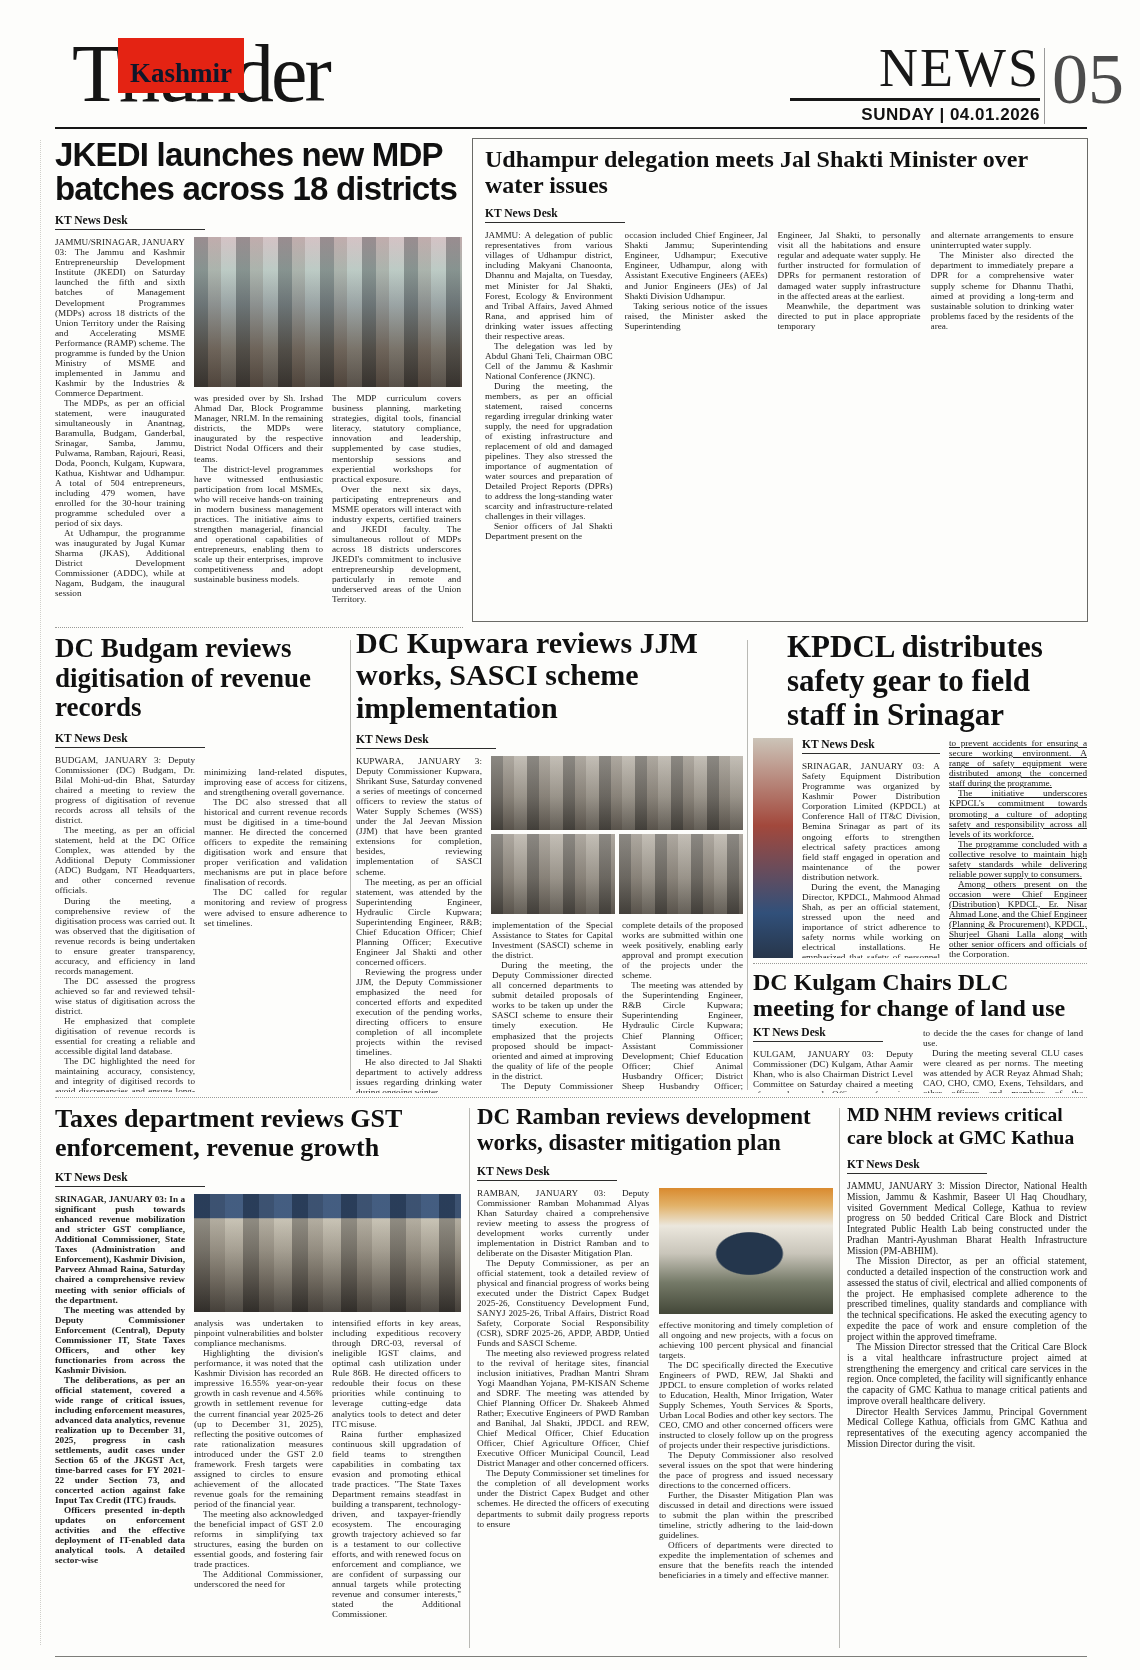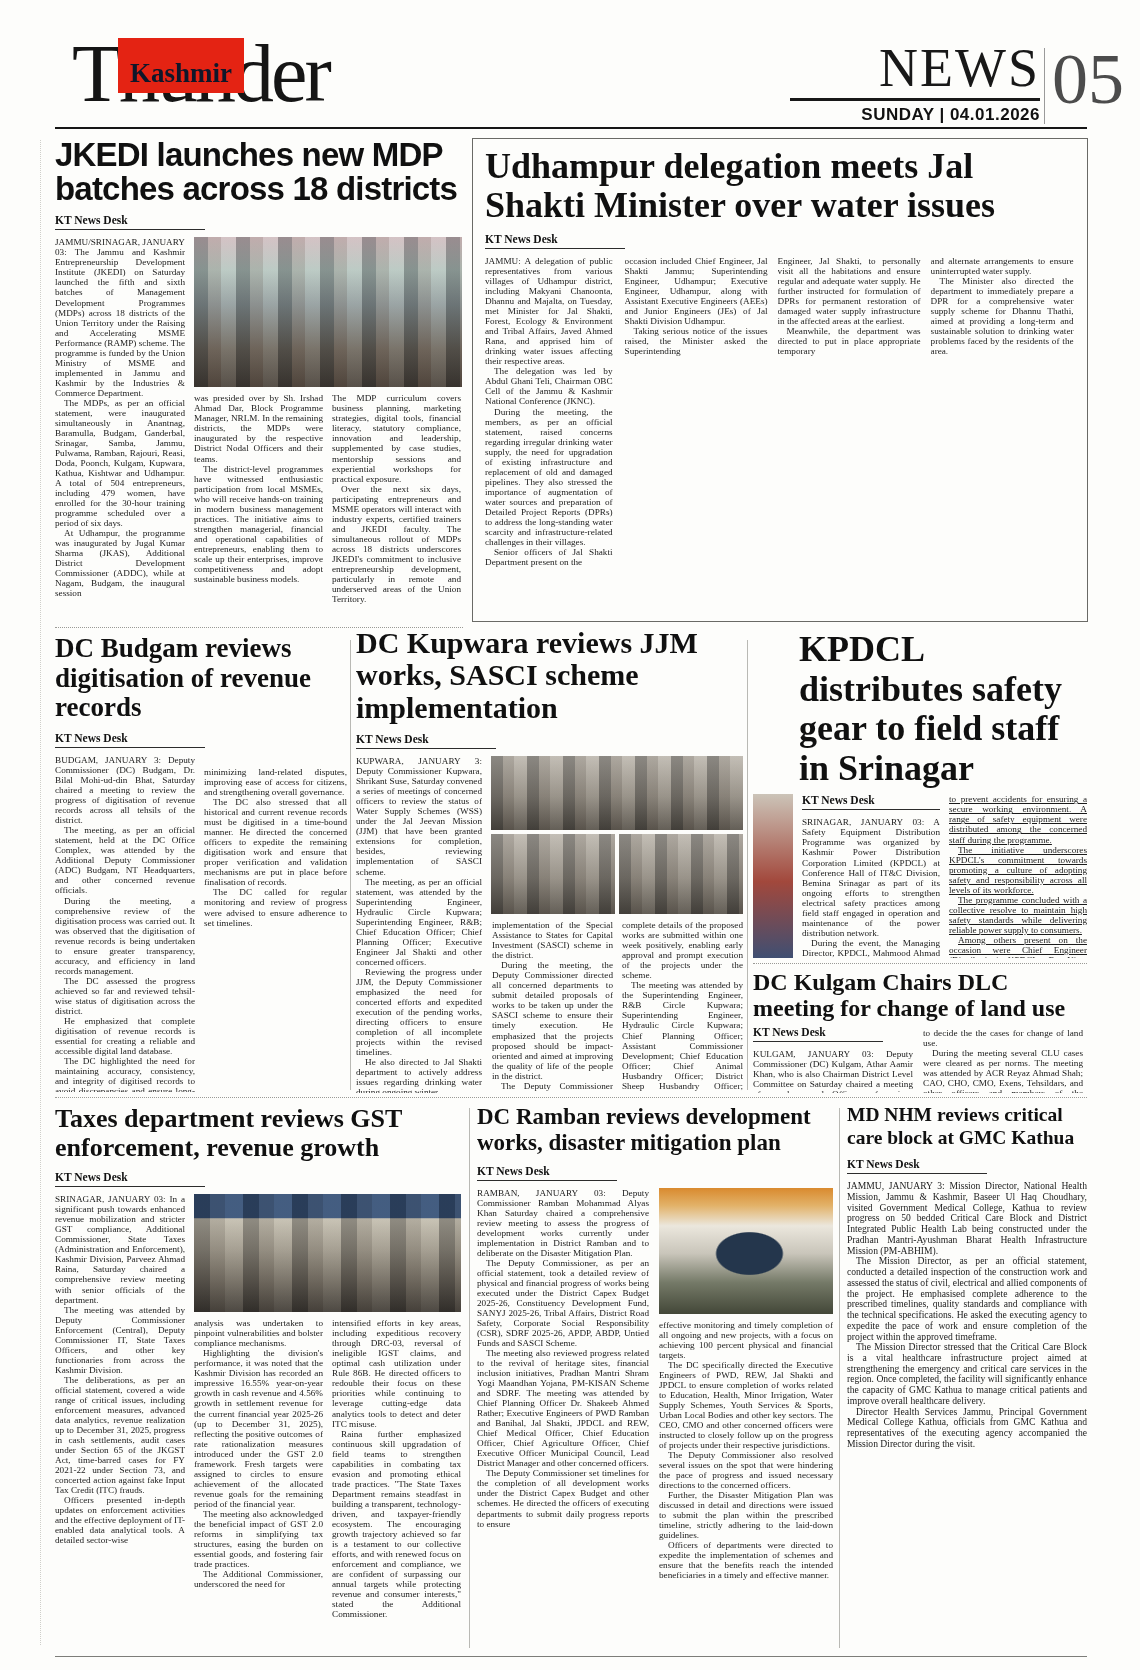--- a/index.html
+++ b/index.html
@@ -97,21 +97,21 @@
           <div class="col" style="width:129px;">
               <p>The MDP curriculum covers business planning, marketing strategies, digital tools, financial literacy, statutory compliance, innovation and leadership, supplemented by case studies, mentorship sessions and experiential workshops for practical exposure.</p>
               <p>Over the next six days, participating entrepreneurs and MSME operators will interact with industry experts, certified trainers and JKEDI faculty. The simultaneous rollout of MDPs across 18 districts underscores JKEDI's commitment to inclusive entrepreneurship development, particularly in remote and underserved areas of the Union Territory.</p>
             </div>
         </div>
       </div>
     </div>
   </div>
 
   <div class="article" style="left:472px;top:138px;width:616px;height:484px;border:1px solid #6a6a66;box-sizing:border-box;padding:8px 12px;">
-    <div class="headline h-serif" style="font-size:36px;line-height:1.07;">Udhampur delegation meets Jal Shakti Minister over water issues</div>
+    <div class="headline h-serif" style="font-size:24px;line-height:1.07;">Udhampur delegation meets Jal Shakti Minister over water issues</div>
     <div class="byline" style="width:140px;">KT News Desk</div>
     <div class="cols" style="gap:12px;height:372px;">
       <div class="col" style="width:128px;">
           <p>JAMMU: A delegation of public representatives from various villages of Udhampur district, including Makyani Chanoonta, Dhannu and Majalta, on Tuesday, met Minister for Jal Shakti, Forest, Ecology &amp; Environment and Tribal Affairs, Javed Ahmed Rana, and apprised him of drinking water issues affecting their respective areas.</p>
           <p>The delegation was led by Abdul Ghani Teli, Chairman OBC Cell of the Jammu &amp; Kashmir National Conference (JKNC).</p>
           <p>During the meeting, the members, as per an official statement, raised concerns regarding irregular drinking water supply, the need for upgradation of existing infrastructure and replacement of old and damaged pipelines. They also stressed the importance of augmentation of water sources and preparation of Detailed Project Reports (DPRs) to address the long-standing water scarcity and infrastructure-related challenges in their villages.</p>
           <p>Senior officers of Jal Shakti Department present on the</p>
         </div>
       <div style="width:452px;display:flex;flex-direction:row;">
         <div class="photo ph-a2" style="height:230px;margin-bottom:8px;"></div>
@@ -187,21 +187,21 @@
               <p>The meeting was attended by the Superintending Engineer, R&amp;B Circle Kupwara; Superintending Engineer, Hydraulic Circle Kupwara; Chief Planning Officer; Assistant Commissioner Development; Chief Education Officer; Chief Animal Husbandry Officer; District Sheep Husbandry Officer; Divisional Forest Officers, Executive Engineers from PHE and R&amp;B departments, along with other concerned officers.</p>
             </div>
         </div>
       </div>
     </div>
   </div>
 
   <div class="vrule" style="left:747px;top:640px;height:450px;"></div>
 
   <div class="article" style="left:753px;top:630px;width:334px;height:328px;">
-    <div class="headline h-serif" style="font-size:36px;line-height:1.1;margin-left:46px;">KPDCL distributes safety gear to field staff in Srinagar</div>
+    <div class="headline h-serif" style="font-size:31px;line-height:1.1;margin-left:34px;">KPDCL distributes safety gear to field staff in Srinagar</div>
     <div style="display:flex;gap:9px;margin-top:6px;height:250px;">
       <div class="photo ph-a5" style="width:40px;height:250px;"></div>
       <div style="width:138px;display:flex;flex-direction:column;">
         <div class="byline" style="margin-top:0;">KT News Desk</div>
         <div class="col" style="flex:1;">
             <p>SRINAGAR, JANUARY 03: A Safety Equipment Distribution Programme was organized by Kashmir Power Distribution Corporation Limited (KPDCL) at Conference Hall of IT&amp;C Division, Bemina Srinagar as part of its ongoing efforts to strengthen electrical safety practices among field staff engaged in operation and maintenance of the power distribution network.</p>
             <p>During the event, the Managing Director, KPDCL, Mahmood Ahmad Shah, as per an official statement, stressed upon the need and importance of strict adherence to safety norms while working on electrical installations. He emphasized that safety of personnel is of utmost concern and proper use of safety gear is essential</p>
           </div>
       </div>
       <div class="col" style="width:138px;text-decoration:underline;">
@@ -230,21 +230,21 @@
         </div>
     </div>
   </div>
 
   <div class="rule-dotted" style="left:55px;top:1097px;width:1032px;"></div>
 
   <div class="article" style="left:55px;top:1104px;width:406px;height:548px;">
     <div class="headline h-serif" style="font-size:26px;line-height:1.12;">Taxes department reviews GST enforcement, revenue growth</div>
     <div class="byline" style="width:150px;">KT News Desk</div>
     <div class="cols" style="gap:9px;height:452px;">
-      <div class="col" style="width:130px;">
+      <div class="col" style="width:130px;font-weight:bold;">
           <p>SRINAGAR, JANUARY 03: In a significant push towards enhanced revenue mobilization and stricter GST compliance, Additional Commissioner, State Taxes (Administration and Enforcement), Kashmir Division, Parveez Ahmad Raina, Saturday chaired a comprehensive review meeting with senior officials of the department.</p>
           <p>The meeting was attended by Deputy Commissioner Enforcement (Central), Deputy Commissioner IT, State Taxes Officers, and other key functionaries from across the Kashmir Division.</p>
           <p>The deliberations, as per an official statement, covered a wide range of critical issues, including enforcement measures, advanced data analytics, revenue realization up to December 31, 2025, progress in cash settlements, audit cases under Section 65 of the JKGST Act, time-barred cases for FY 2021-22 under Section 73, and concerted action against fake Input Tax Credit (ITC) frauds.</p>
           <p>Officers presented in-depth updates on enforcement activities and the effective deployment of IT-enabled data analytical tools. A detailed sector-wise</p>
         </div>
       <div style="width:267px;display:flex;flex-direction:column;">
         <div class="photo ph-a7" style="height:118px;margin-bottom:6px;"></div>
         <div class="cols" style="gap:9px;flex:1;">
           <div class="col" style="width:129px;">
               <p>analysis was undertaken to pinpoint vulnerabilities and bolster compliance mechanisms.</p>

